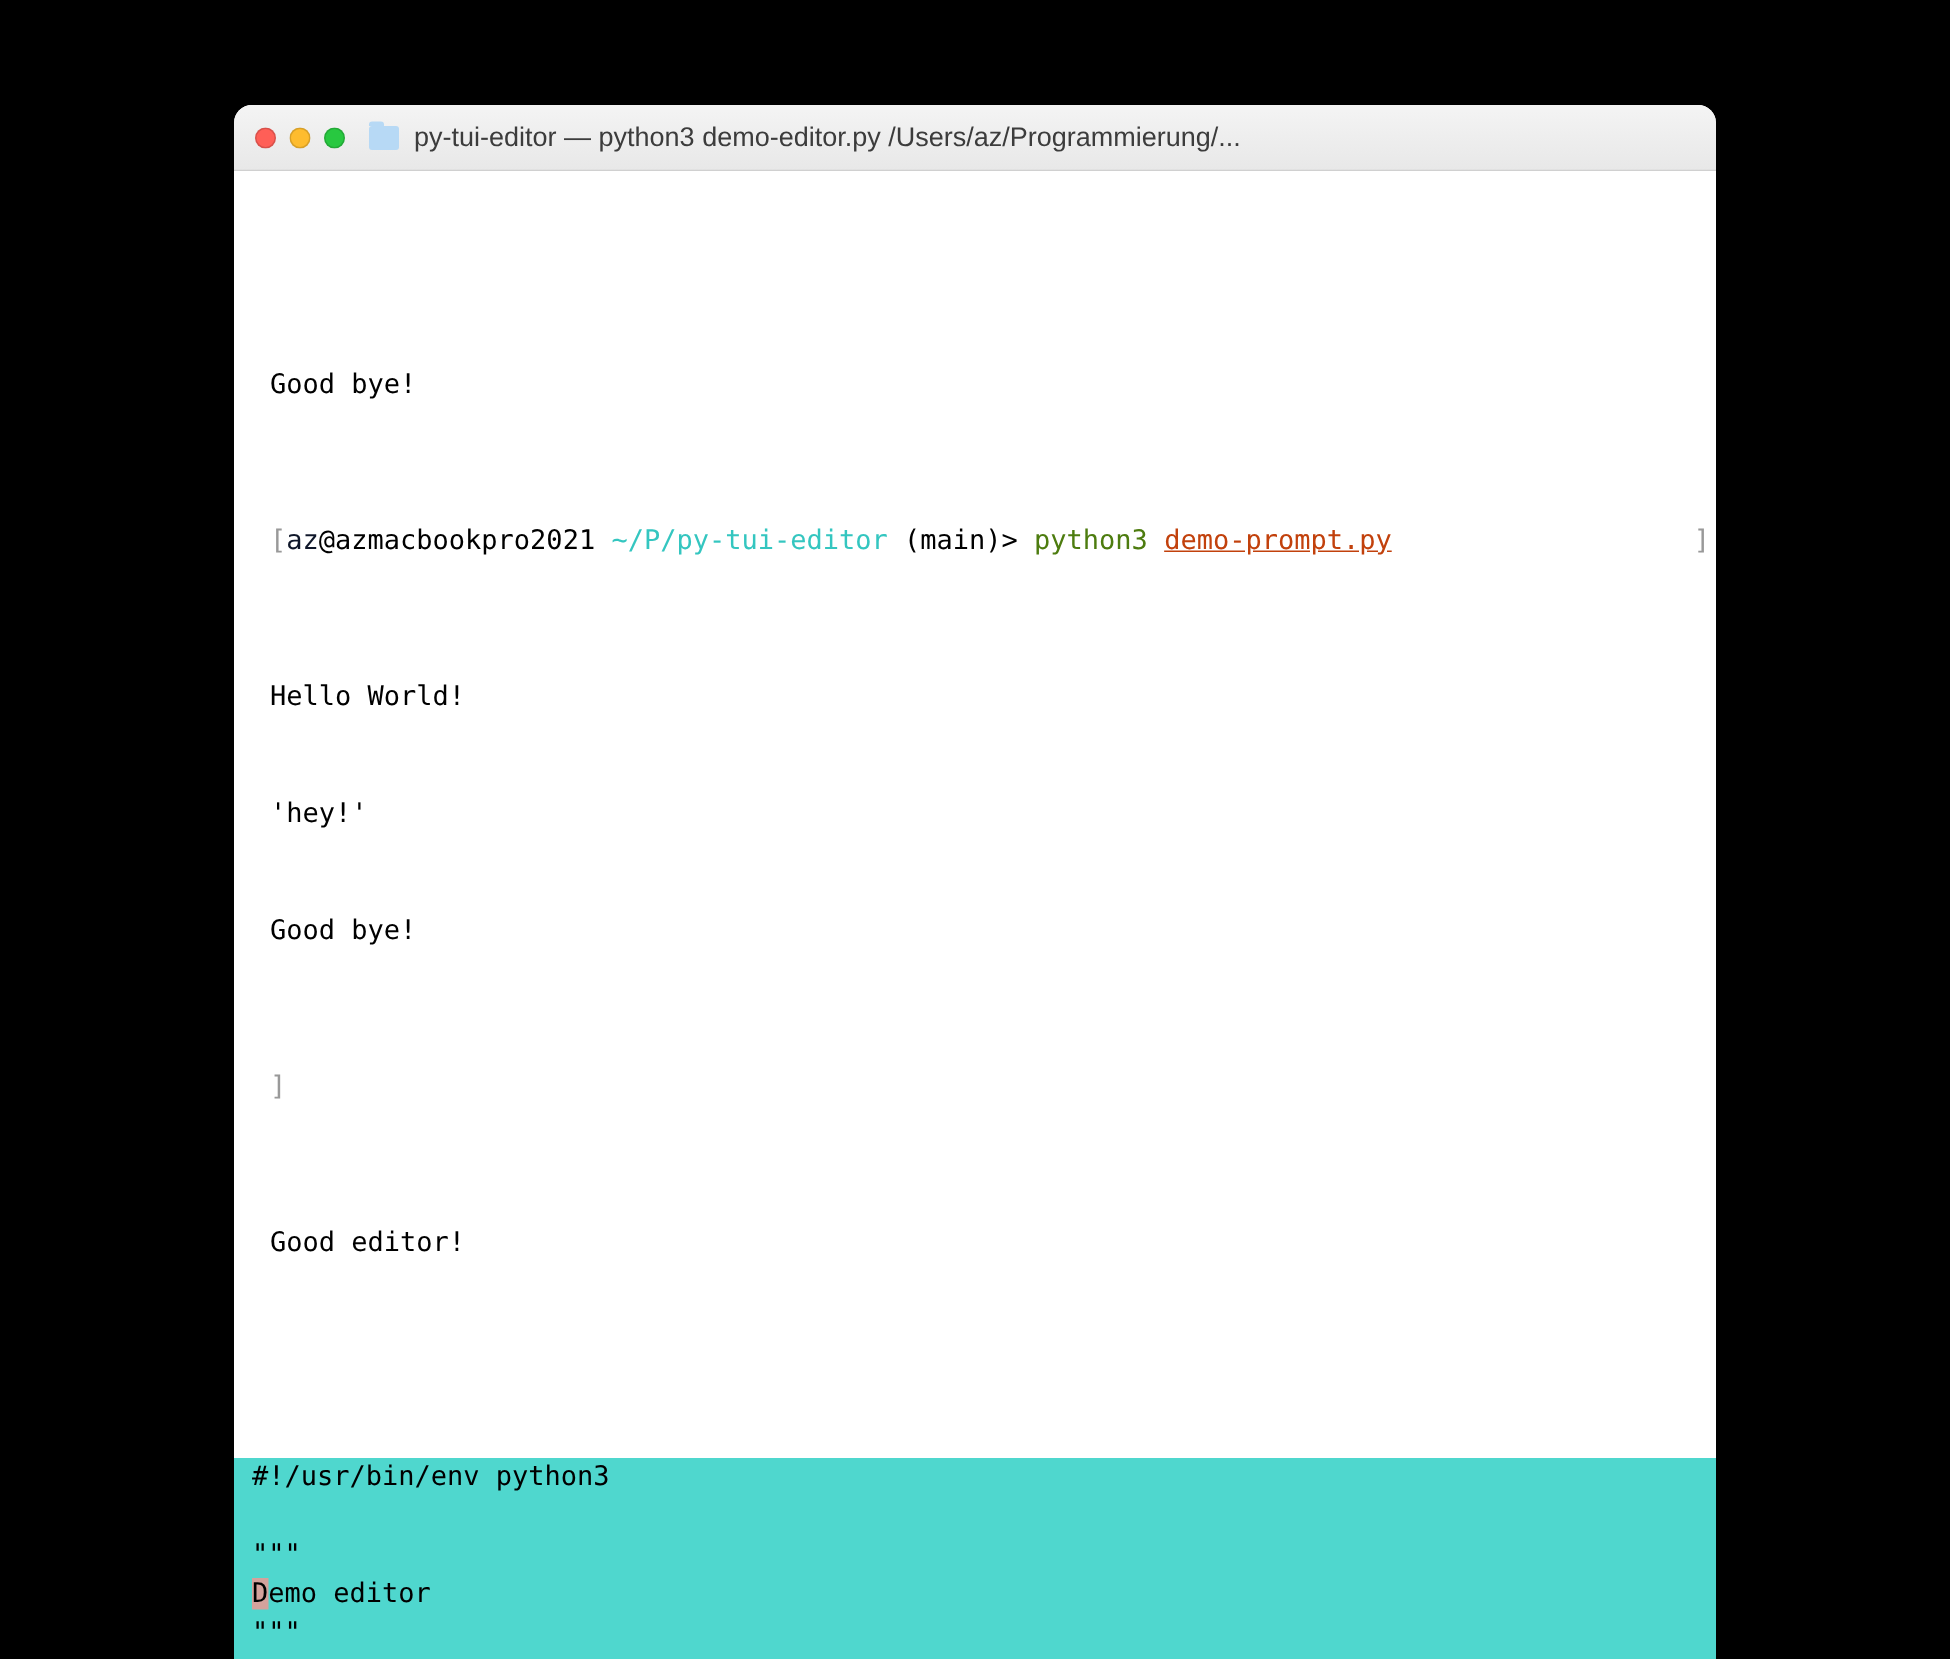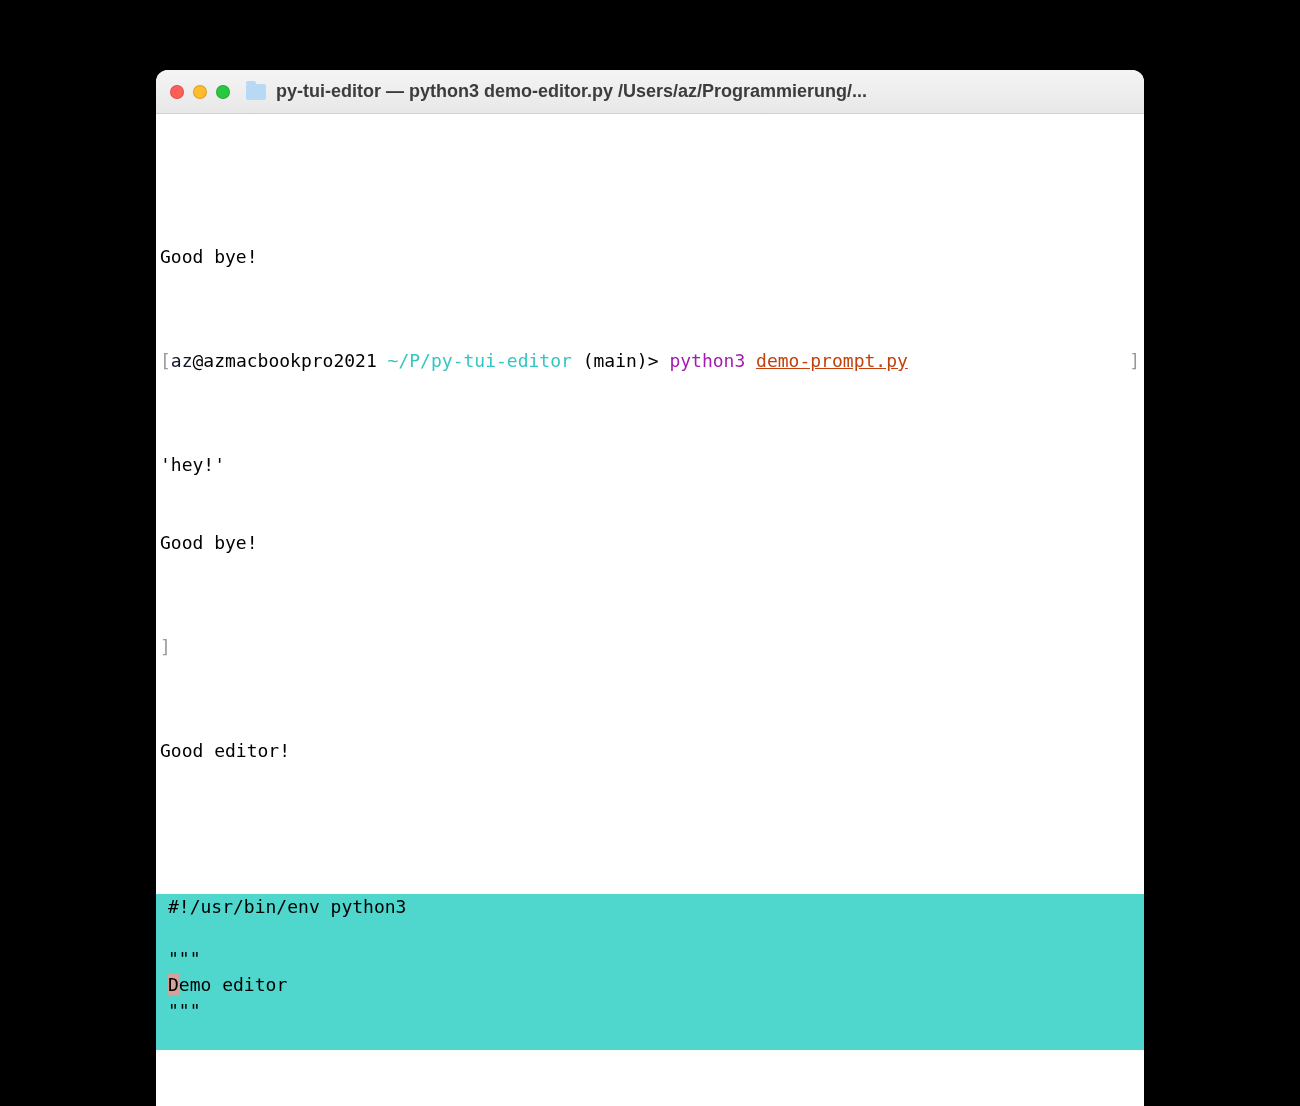--- a/index.html
+++ b/index.html
@@ -52,42 +52,42 @@
   .folder-icon::before {
     content: "";
     position: absolute;
     top: -3px; left: 0;
     width: 10px; height: 3px;
     background: #b7d9f5;
     border-radius: 2px 2px 0 0;
   }
   .title-text {
     font-family: -apple-system, BlinkMacSystemFont, "Segoe UI", sans-serif;
-    font-weight: 700;
+    font-weight: 400;
     font-size: 18px;
     color: #3c3c3c;
     white-space: nowrap;
     overflow: hidden;
     text-overflow: ellipsis;
   }
   .terminal {
     background: #fff;
     font-size: 18px;
     line-height: 26px;
     font-family: ui-monospace, "SF Mono", Menlo, Consolas, monospace;
     white-space: pre;
   }
   .term-line { padding: 0 4px; color: #000; }
-  .scrollback { background: #fff; }
+  .scrollback { background: #fff; padding-left: 20px; }
   .prompt-open, .prompt-close { color: #999; }
   .user { color: #0f172a; font-weight: 400; }
   .host { color: #000; }
   .path { color: #34c6c0; }
   .branch { color: #000; }
-  .cmd { color: #a21caf; }
+  .cmd { color: #4d7c0f; }
   .file-link { color: #c2410c; text-decoration: underline; }
   .editor {
     background: #4fd7ce;
     color: #000;
     position: relative;
   }
   .editor-line { padding: 0 12px; }
   .cursor-char {
     background: #d3a29c;
     color: #000;
@@ -112,20 +112,21 @@
   <div class="terminal">
 
     <div class="scrollback">
       <div class="term-line">Good bye!</div>
 
       <div class="term-line prompt-row">
         <span><span class="prompt-open">[</span><span class="user">az</span><span class="host">@azmacbookpro2021 </span><span class="path">~/P/py-tui-editor</span><span class="branch"> (main)&gt; </span><span class="cmd">python3 </span><span class="file-link">demo-prompt.py</span></span>
         <span class="prompt-close">]</span>
       </div>
 
+      <div class="term-line">Hello World!</div>
       <div class="term-line">'hey!'</div>
       <div class="term-line">Good bye!</div>
 
       <div class="term-line prompt-row">
         <span class="prompt-close">]</span>
       </div>
 
       <div class="term-line">Good editor!</div>
     </div>
 

